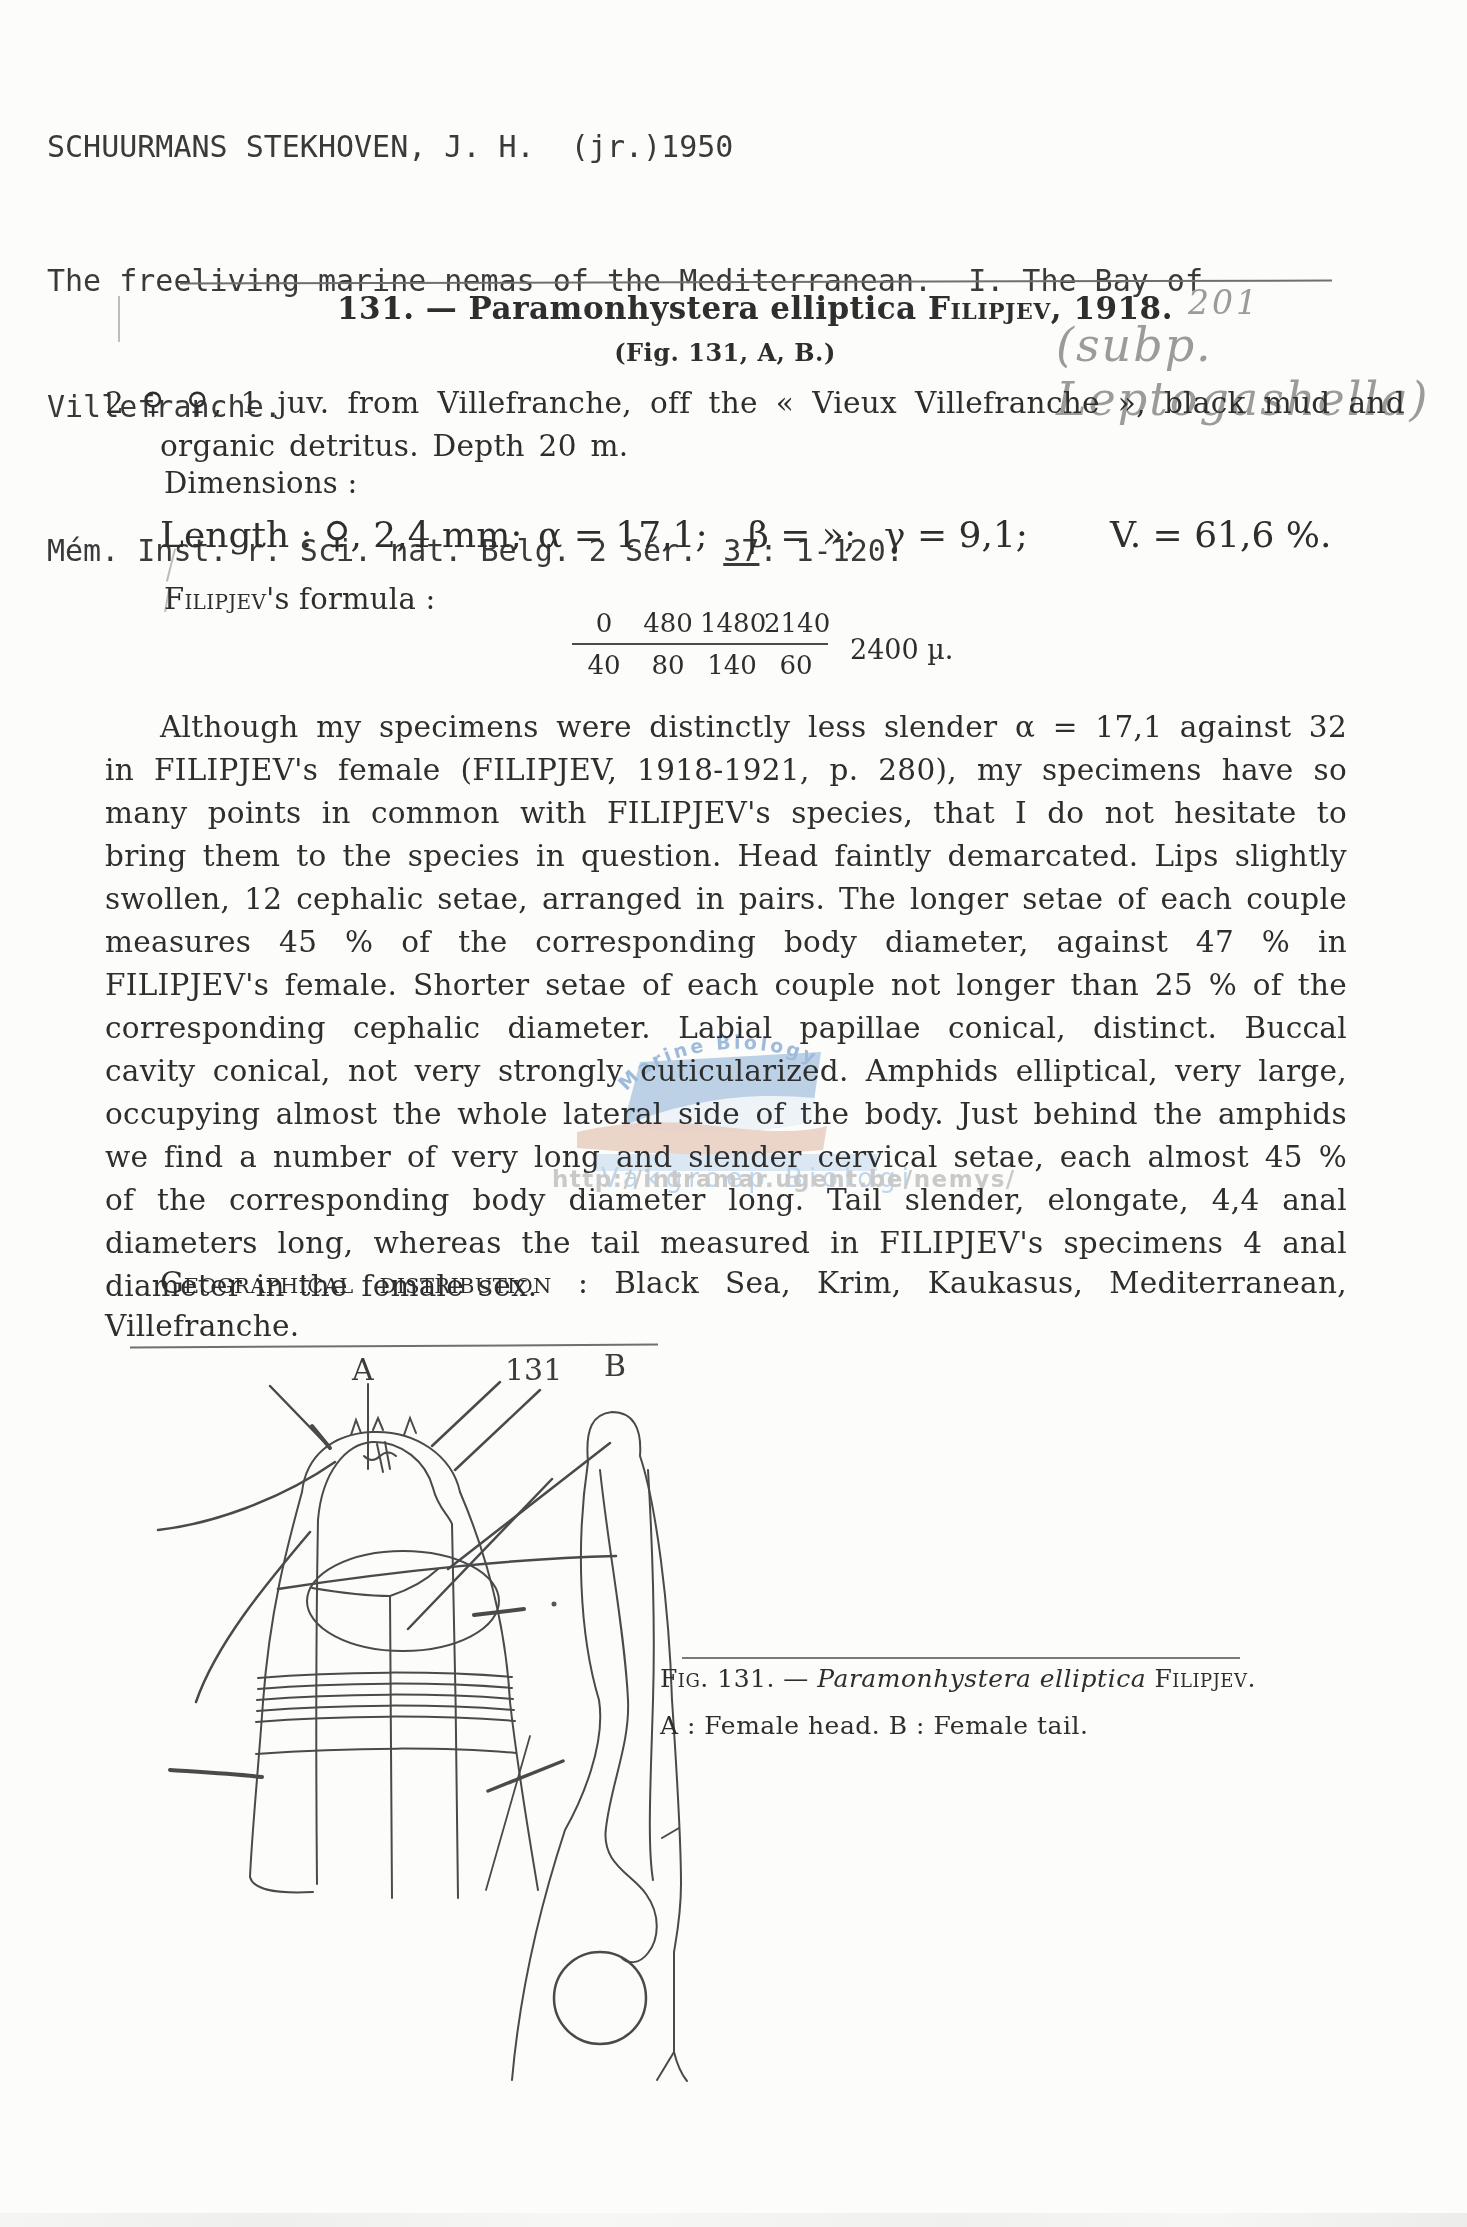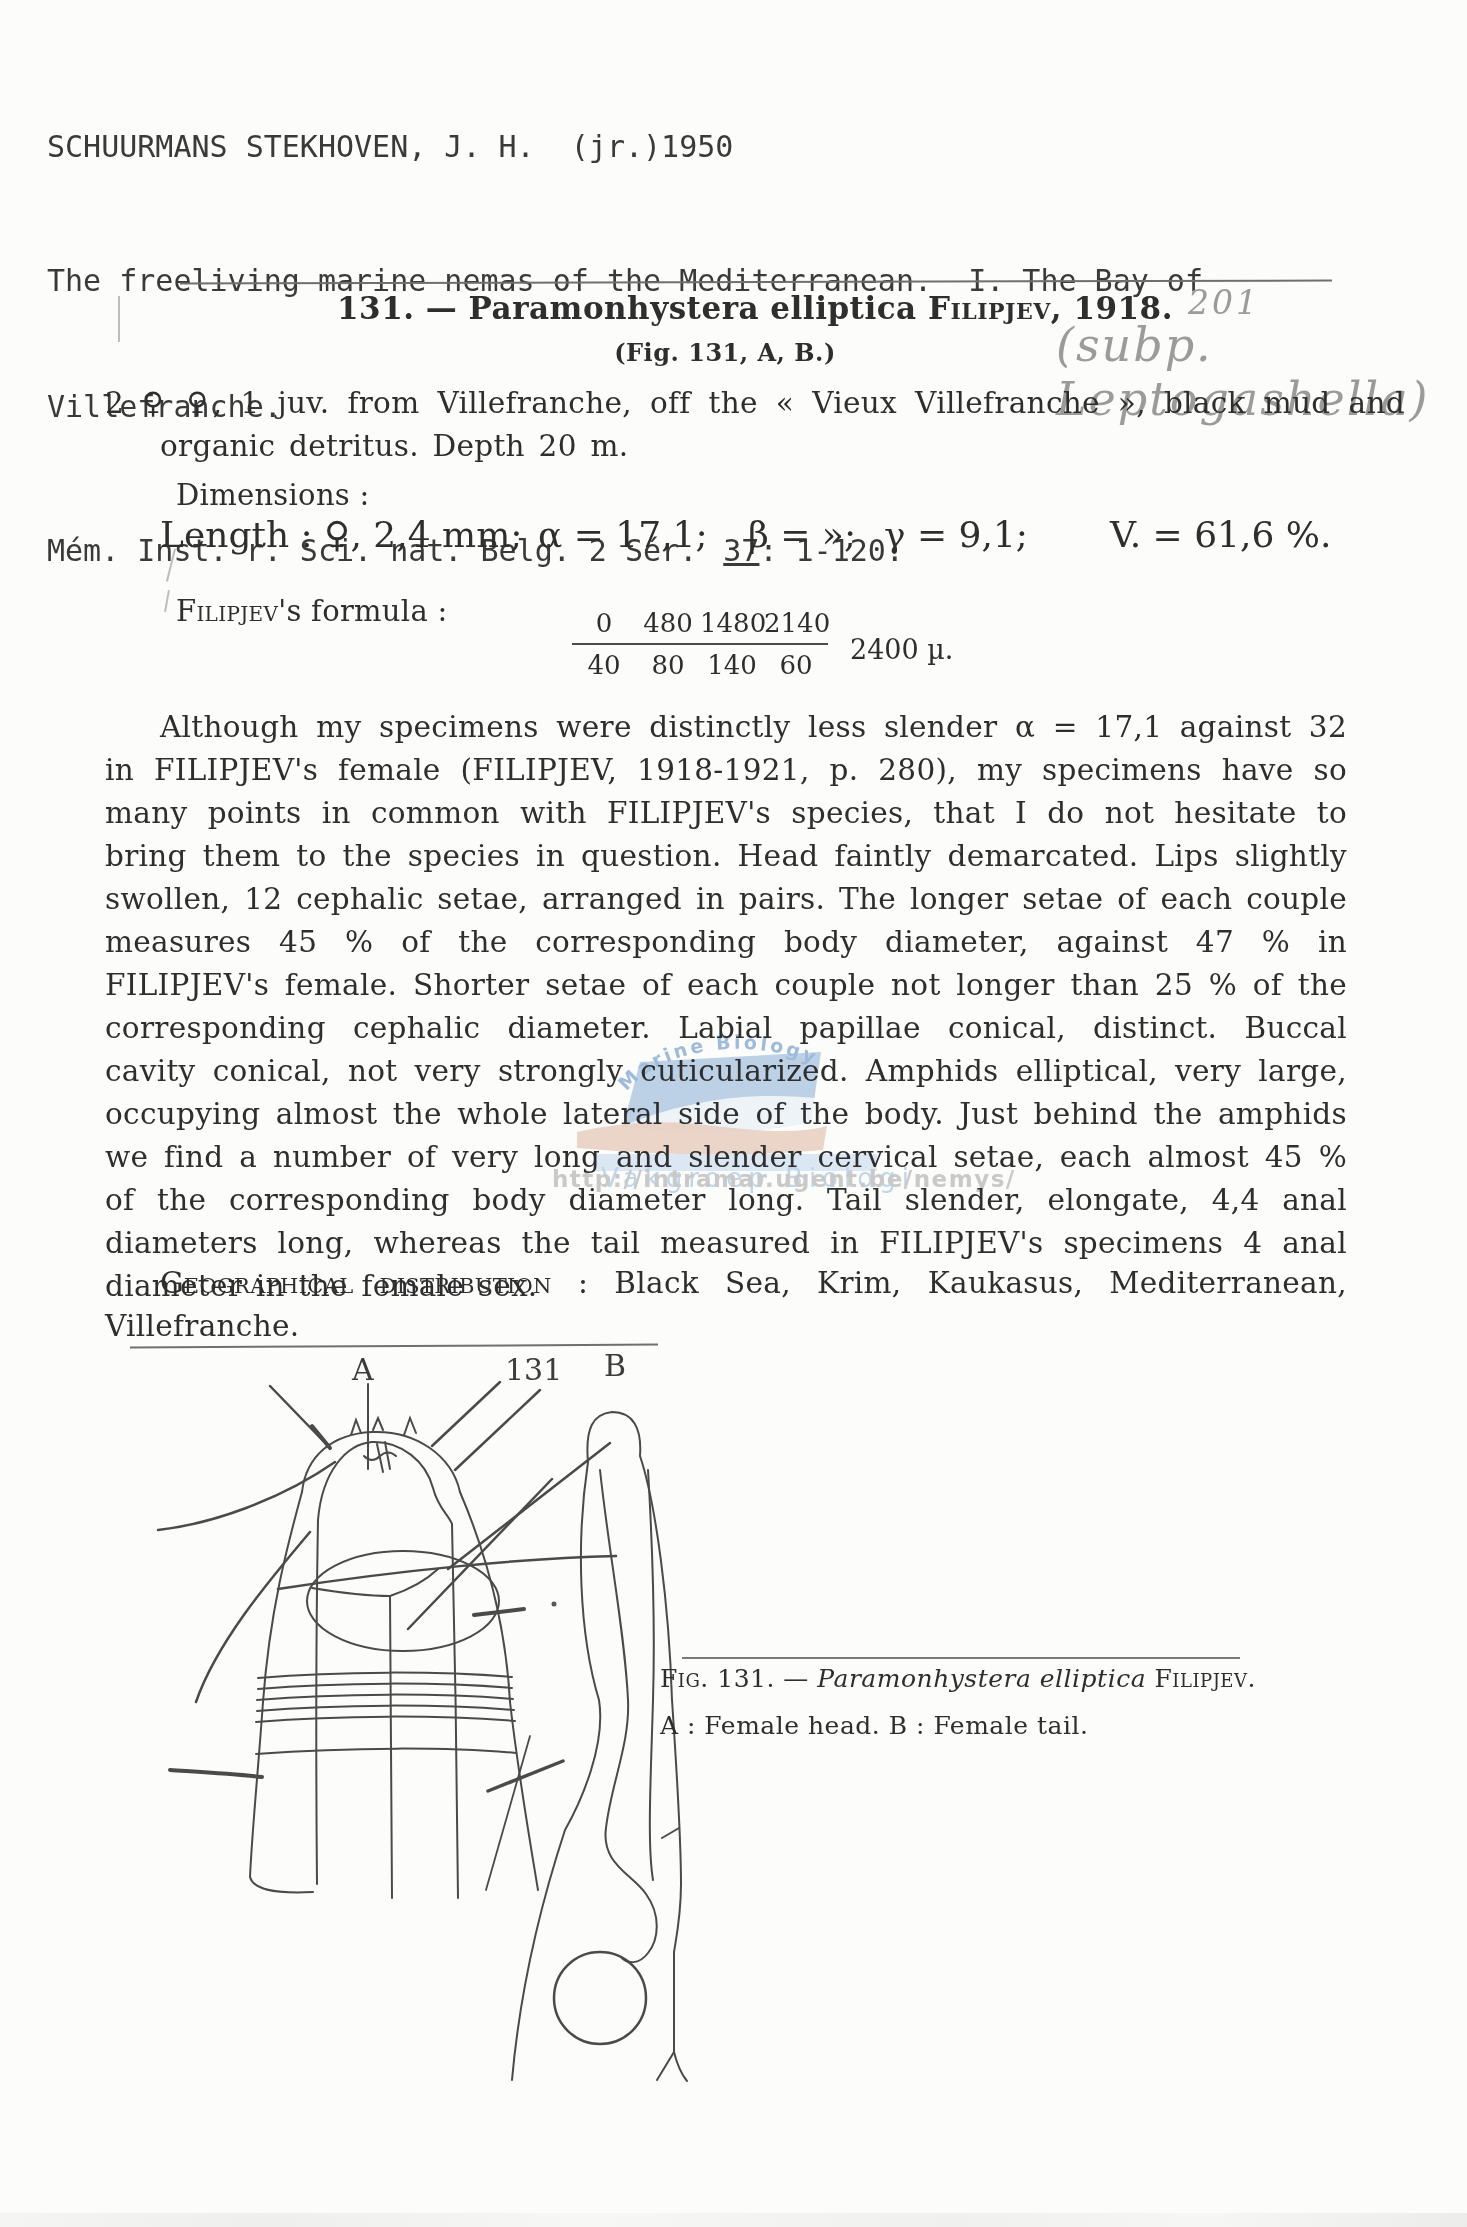--- a/index.html
+++ b/index.html
@@ -52,21 +52,21 @@
   .pencil-subgenus{left:1056px;top:318px;font-size:46px;letter-spacing:2px;}
   .pencil-mark{position:absolute;background:#bdbdbb;}
   .mark-margin{left:118px;top:296px;width:2px;height:46px;}
   .mark-slash1{left:170px;top:548px;width:2px;height:34px;transform:rotate(14deg);}
   .mark-slash2{left:166px;top:590px;width:2px;height:22px;transform:rotate(10deg);}
   .para{
     position:absolute;font-size:29.5px;line-height:43px;margin:0;
     text-align:justify;word-spacing:4px;letter-spacing:.3px;
   }
   .locality{left:105px;top:382px;width:1245px;padding-left:55px;text-indent:-55px;}
-  .label-line{position:absolute;font-size:29px;margin:16px;letter-spacing:.3px;}
+  .label-line{position:absolute;font-size:29px;margin:4px;letter-spacing:.3px;}
   .dimensions-label{left:160px;top:462px;}
   .dims-line{position:absolute;left:160px;top:514px;width:1200px;height:40px;font-size:36px;}
   .dims-line span{position:absolute;white-space:nowrap;}
   .dim-length{left:0;}
   .dim-alpha{left:378px;}
   .dim-beta{left:588px;}
   .dim-gamma{left:724px;}
   .dim-v{left:950px;}
   .formula-label{left:160px;top:578px;}
   .formula{position:absolute;left:572px;top:608px;display:flex;align-items:center;}

